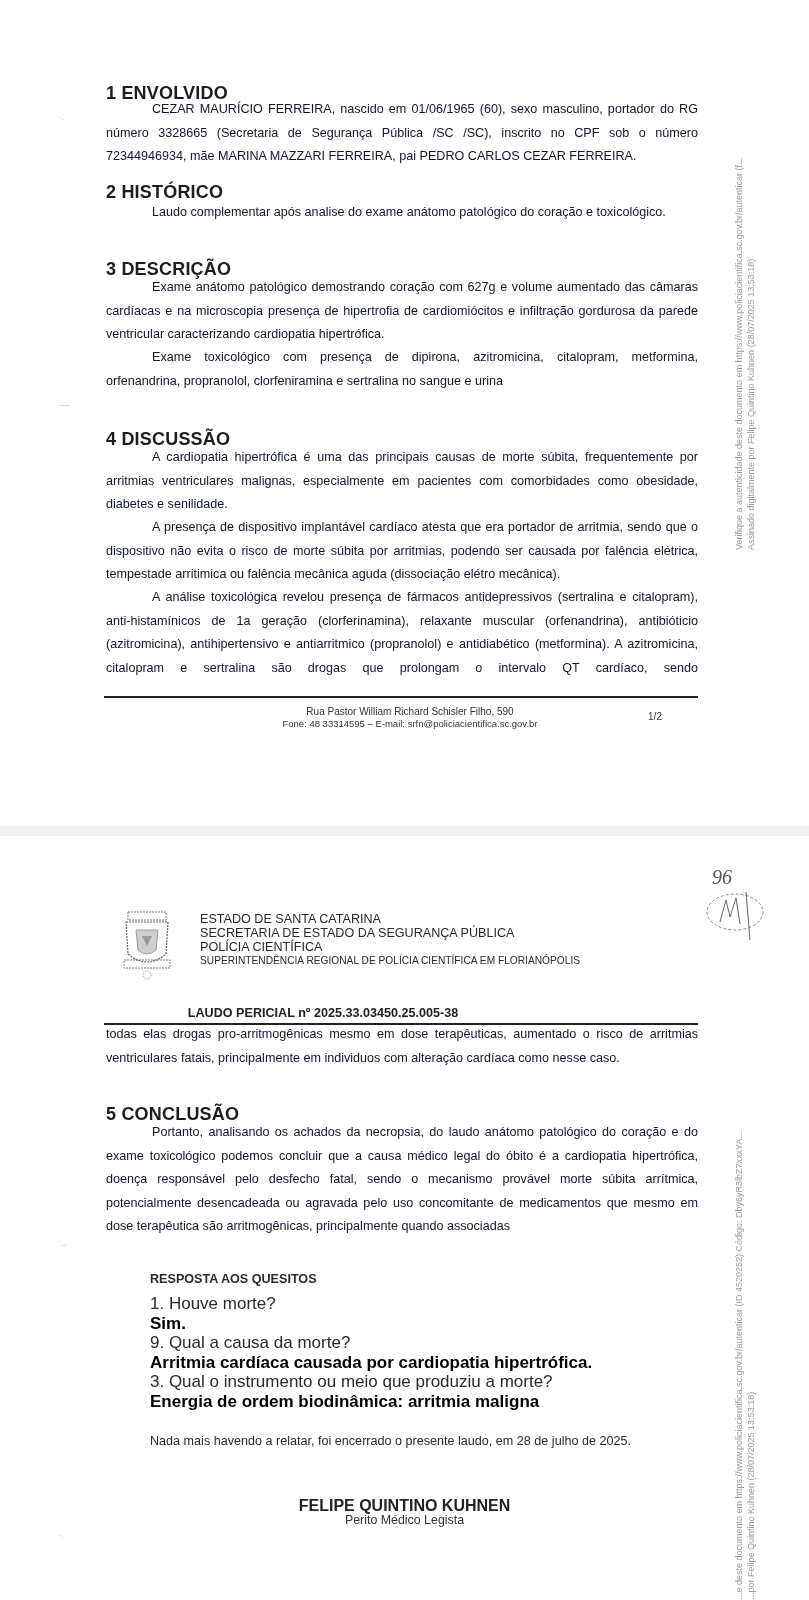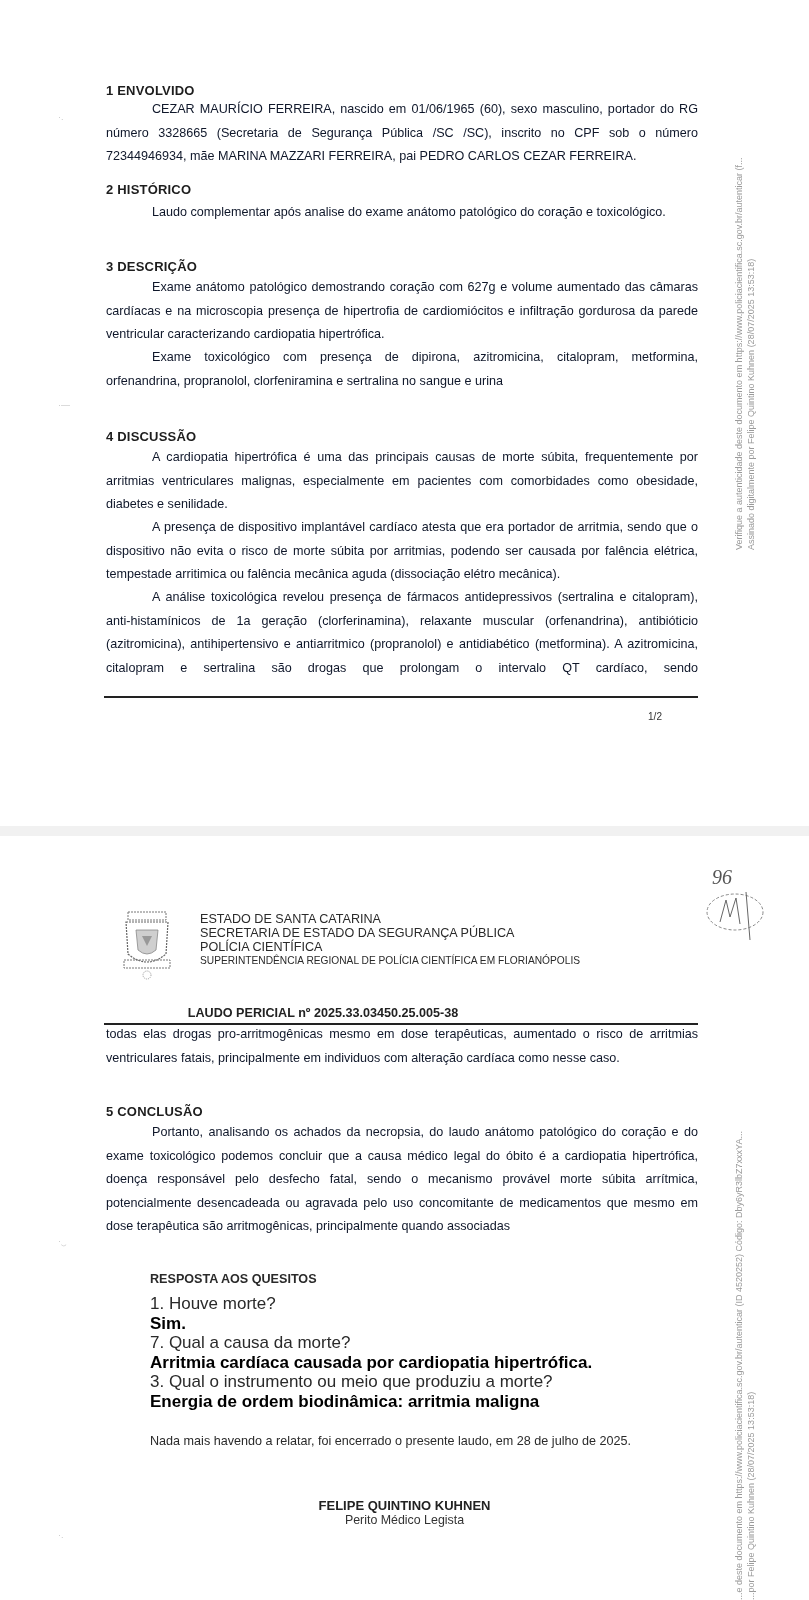--- a/index.html
+++ b/index.html
@@ -3,21 +3,21 @@
 <meta charset="utf-8">
 <style>
   html, body { margin: 0; padding: 0; background: #ffffff; }
   body { width: 809px; height: 1600px; position: relative; overflow: hidden;
          font-family: "Liberation Sans", sans-serif; color: #222; }
   .page { position: absolute; left: 0; width: 809px; background: #fff; }
   #page1 { top: 0; height: 826px; }
   .gap { position: absolute; left: 0; top: 826px; width: 809px; height: 10px; background: #f1f1f1; }
   #page2 { top: 836px; height: 764px; }
   .abs { position: absolute; }
-  .h { font-weight: bold; font-size: 13px; letter-spacing: 0.2px; color: #1d1d1d; }
+  .h { font-weight: bold; font-size: 18px; letter-spacing: 0.2px; color: #1d1d1d; }
   .p { font-size: 12.6px; line-height: 23.6px; text-align: justify; color: #0f172a; }
   .p .ind { display: inline-block; width: 46px; }
   .justify-last { text-align-last: justify; }
   .sidebar { position: absolute; writing-mode: vertical-rl; transform: rotate(180deg);
              font-size: 9px; color: #9a9a9a; white-space: nowrap; line-height: 12px; }
   .speck { position: absolute; color: #c8c8c8; font-size: 9px; }
   .rule { position: absolute; height: 2px; background: #222; }
   .footer { position: absolute; font-size: 10px; text-align: center; color: #333; line-height: 12px; }
   .hdr-line { font-size: 12.6px; line-height: 14px; color: #2a2a2a; }
   .hdr-small { font-size: 10.2px; line-height: 14px; color: #2a2a2a; }
@@ -41,20 +41,24 @@
   <div class="abs h" style="left:106px;top:259px;">3  DESCRIÇÃO</div>
   <div class="abs p" style="left:106px;top:276px;width:592px;"><span class="ind"></span><span>Exame anátomo patológico demostrando coração com 627g e volume aumentado das câmaras cardíacas e na microscopia presença de hipertrofia de cardiomiócitos e infiltração gordurosa da parede ventricular caracterizando cardiopatia hipertrófica.</span></div>
   <div class="abs p" style="left:106px;top:346px;width:592px;"><span class="ind"></span><span>Exame toxicológico com presença de dipirona, azitromicina, citalopram, metformina, orfenandrina, propranolol, clorfeniramina e sertralina no sangue e urina</span></div>
 
   <div class="abs h" style="left:106px;top:429px;">4  DISCUSSÃO</div>
   <div class="abs p" style="left:106px;top:446px;width:592px;"><span class="ind"></span><span>A cardiopatia hipertrófica é uma das principais causas de morte súbita, frequentemente por arritmias ventriculares malignas, especialmente em pacientes com comorbidades como obesidade, diabetes e senilidade.</span></div>
   <div class="abs p" style="left:106px;top:516px;width:592px;"><span class="ind"></span><span>A presença de dispositivo implantável cardíaco atesta que era portador de arritmia, sendo que o dispositivo não evita o risco de morte súbita por arritmias, podendo ser causada por falência elétrica, tempestade arritimica ou falência mecânica aguda (dissociação elétro mecânica).</span></div>
   <div class="abs p justify-last" style="left:106px;top:586px;width:592px;"><span class="ind"></span><span>A análise toxicológica revelou presença de fármacos antidepressivos (sertralina e citalopram), anti-histamínicos de 1a geração (clorferinamina), relaxante muscular (orfenandrina), antibióticio (azitromicina), antihipertensivo e antiarritmico (propranolol) e antidiabético (metformina). A azitromicina, citalopram e sertralina são drogas que prolongam o intervalo QT cardíaco, sendo</span></div>
 
   <div class="rule" style="left:104px;top:696px;width:594px;"></div>
+  <div class="footer" style="left:230px;top:706px;width:360px;">
+    <div>Rua Pastor William Richard Schisler Filho, 590</div>
+    <div style="font-size:9.5px;">Fone: 48 33314595 – E-mail: srfn@policiacientifica.sc.gov.br</div>
+  </div>
   <div class="footer" style="left:640px;top:711px;width:30px;">1/2</div>
 
   <div class="sidebar" style="left:733px;top:70px;height:480px;">
     <div>Verifique a autenticidade deste documento em https://www.policiacientifica.sc.gov.br/autenticar (f...</div>
     <div>Assinado digitalmente por Felipe Quintino Kuhnen (28/07/2025 13:53:18)</div>
   </div>
 </div>
 
 <div class="gap"></div>
 
@@ -94,30 +98,30 @@
 
   <div class="speck" style="left:58px;top:398px;">·‿</div>
 
   <div class="abs h" style="left:106px;top:268px;">5  CONCLUSÃO</div>
   <div class="abs p" style="left:106px;top:285px;width:592px;"><span class="ind"></span><span>Portanto, analisando os achados da necropsia, do laudo anátomo patológico do coração e do exame toxicológico podemos concluir que a causa médico legal do óbito é a cardiopatia hipertrófica, doença responsável pelo desfecho fatal, sendo o mecanismo provável morte súbita arrítmica, potencialmente desencadeada ou agravada pelo uso concomitante de medicamentos que mesmo em dose terapêutica são arritmogênicas, principalmente quando associadas</span></div>
 
   <div class="abs" style="left:150px;top:436px;font-weight:bold;font-size:12.6px;color:#2a2a2a;">RESPOSTA AOS QUESITOS</div>
   <div class="abs q" style="left:150px;top:458px;">
     <div>1. Houve morte?</div>
     <div><b>Sim.</b></div>
-    <div>7. Qual a causa da morte?</div>
+    <div>9. Qual a causa da morte?</div>
     <div><b>Arritmia cardíaca causada por cardiopatia hipertrófica.</b></div>
     <div>3. Qual o instrumento ou meio que produziu a morte?</div>
     <div><b>Energia de ordem biodinâmica: arritmia maligna</b></div>
   </div>
 
   <div class="abs" style="left:150px;top:598px;font-size:12.6px;color:#2a2a2a;">Nada mais havendo a relatar, foi encerrado o presente laudo, em 28 de julho de 2025.</div>
 
   <div class="abs" style="left:0;top:662px;width:809px;text-align:center;">
-    <div style="font-weight:bold;font-size:13px;color:#222;line-height:15px;">FELIPE QUINTINO KUHNEN</div>
+    <div style="font-weight:bold;font-size:16px;color:#222;line-height:15px;">FELIPE QUINTINO KUHNEN</div>
     <div style="font-size:12.4px;color:#333;line-height:15px;">Perito Médico Legista</div>
   </div>
 
   <div class="speck" style="left:58px;top:694px;">·.</div>
 
   <div class="sidebar" style="left:733px;top:150px;height:614px;">
     <div>...e deste documento em https://www.policiacientifica.sc.gov.br/autenticar (ID 4520252) Código: Dby6yR3lbZ7xxxYA...</div>
     <div>...por Felipe Quintino Kuhnen (28/07/2025 13:53:18)</div>
   </div>
 </div>

